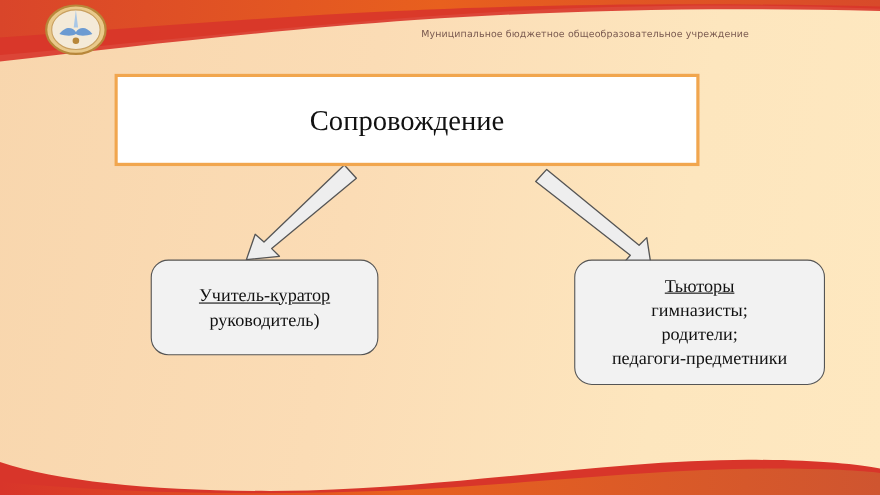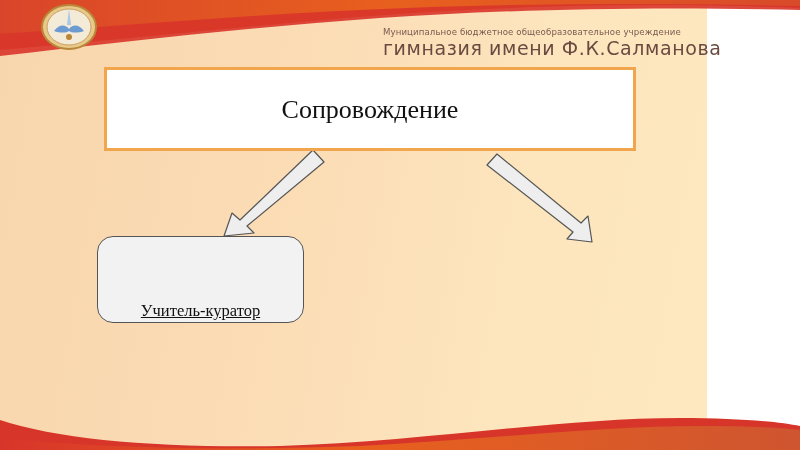--- a/index.html
+++ b/index.html
@@ -1,35 +1,35 @@
 <!DOCTYPE html>
 <html><head>
 <meta charset="utf-8">
 <style>
   html, body { margin:0; padding:0; }
   body { width:800px; height:450px; overflow:hidden; position:relative;
          font-family:"Liberation Serif", serif; }
-  .slide { position:absolute; left:0; top:0; width:707px; height:450px;
+  .slide { position:absolute; left:0; top:0; width:800px; height:450px;
            background: linear-gradient(100deg, #f8d6ad 0%, #fbdcb5 40%, #fde6be 75%, #fee8c0 100%); }
   .header-svg, .footer-svg, .arrows-svg { position:absolute; left:0; }
   .header-svg { top:0; }
   .footer-svg { bottom:0; }
   .arrows-svg { top:0; }
   .logo { position:absolute; left:40px; top:3px; width:58px; height:48px; }
   .org-line1 { position:absolute; left:383px; top:27px; font-family:"DejaVu Sans", sans-serif;
                font-size:8.6px; color:#7a5a50; letter-spacing:0.1px; white-space:nowrap; }
   .org-line2 { position:absolute; left:383px; top:37px; font-family:"DejaVu Sans", sans-serif;
                font-size:19px; color:#6a4a40; letter-spacing:0.6px; white-space:nowrap; }
   .title-box { position:absolute; left:104px; top:67px; width:532px; height:84px;
                background:#fff; border:3px solid #f1a64e; box-sizing:border-box;
                display:flex; flex-direction:column; align-items:center; justify-content:center;
                font-size:26px; line-height:31px; color:#111; text-align:center; }
   .node { position:absolute; background:#f2f2f2; border:1.5px solid #555; border-radius:16px;
           box-sizing:border-box; display:flex; flex-direction:column; align-items:center;
-          justify-content:flex-end; text-align:center; font-size:16.5px; line-height:22px; color:#111; }
+          justify-content:center; text-align:center; font-size:16.5px; line-height:22px; color:#111;margin-left:40px; }
   .node .head { text-decoration:underline; }
   .node-left { left:97px; top:236px; width:207px; height:87px; }
   .node-right { left:482px; top:236px; width:228px; height:114px; }
 </style>
 </head>
 <body>
 
 <div class="slide">
 
   <svg class="header-svg" width="800" height="60" viewBox="0 0 800 60">
@@ -46,39 +46,45 @@
 
   <svg class="logo" viewBox="0 0 58 48">
     <ellipse cx="29" cy="24" rx="27" ry="22" fill="#e9c98a" stroke="#b8873a" stroke-width="2"></ellipse>
     <ellipse cx="29" cy="24" rx="22" ry="18" fill="#f4ead8" stroke="#c9a060" stroke-width="1"></ellipse>
     <path d="M29,6 L31,22 L27,22 Z" fill="#a9c7e6"></path>
     <path d="M14,28 C20,20 26,22 29,26 C32,22 38,20 44,28 C38,30 32,30 29,28 C26,30 20,30 14,28 Z" fill="#6c9bd2"></path>
     <circle cx="29" cy="34" r="3" fill="#b8873a"></circle>
   </svg>
 
   <div class="org-line1">Муниципальное бюджетное общеобразовательное учреждение</div>
-  <div class="org-line2">гимназия имени Ф.К.Салманова</div>
 
   <svg class="arrows-svg" width="800" height="450" viewBox="0 0 800 450">
     <g>
       <polygon points="313,150 324,162 247,226 254,233 224,236 232,213 240,220" fill="#eeeeee" stroke="#555" stroke-width="1.2" stroke-linejoin="round"></polygon>
     </g>
     <g>
       <polygon points="497,154 487,165 573,232 567,239 592,242 588,216 581,223" fill="#eeeeee" stroke="#555" stroke-width="1.2" stroke-linejoin="round"></polygon>
     </g>
   </svg>
 
   <div class="title-box">
     <div>Сопровождение</div>
   </div>
 
   <div class="node node-left">
     <div class="head">Учитель-куратор</div>
+    <div>руководитель)</div>
   </div>
 
+  <div class="node node-right">
+    <div class="head">Тьюторы</div>
+    <div>гимназисты;</div>
+    <div>родители;</div>
+    <div>педагоги-предметники</div>
+  </div>
 
   <svg class="footer-svg" width="800" height="70" viewBox="0 0 800 70">
     <defs>
       <linearGradient id="fg" x1="0" x2="1" y1="0" y2="0">
         <stop offset="0" stop-color="#d8352a"></stop>
         <stop offset="0.45" stop-color="#e8601e"></stop>
         <stop offset="1" stop-color="#cf5530"></stop>
       </linearGradient>
     </defs>
     <path d="M0,40 C60,60 160,68 280,66 C420,62 560,38 680,38 C740,38 780,42 800,46 L800,70 L0,70 Z" fill="#d8352a"></path>

